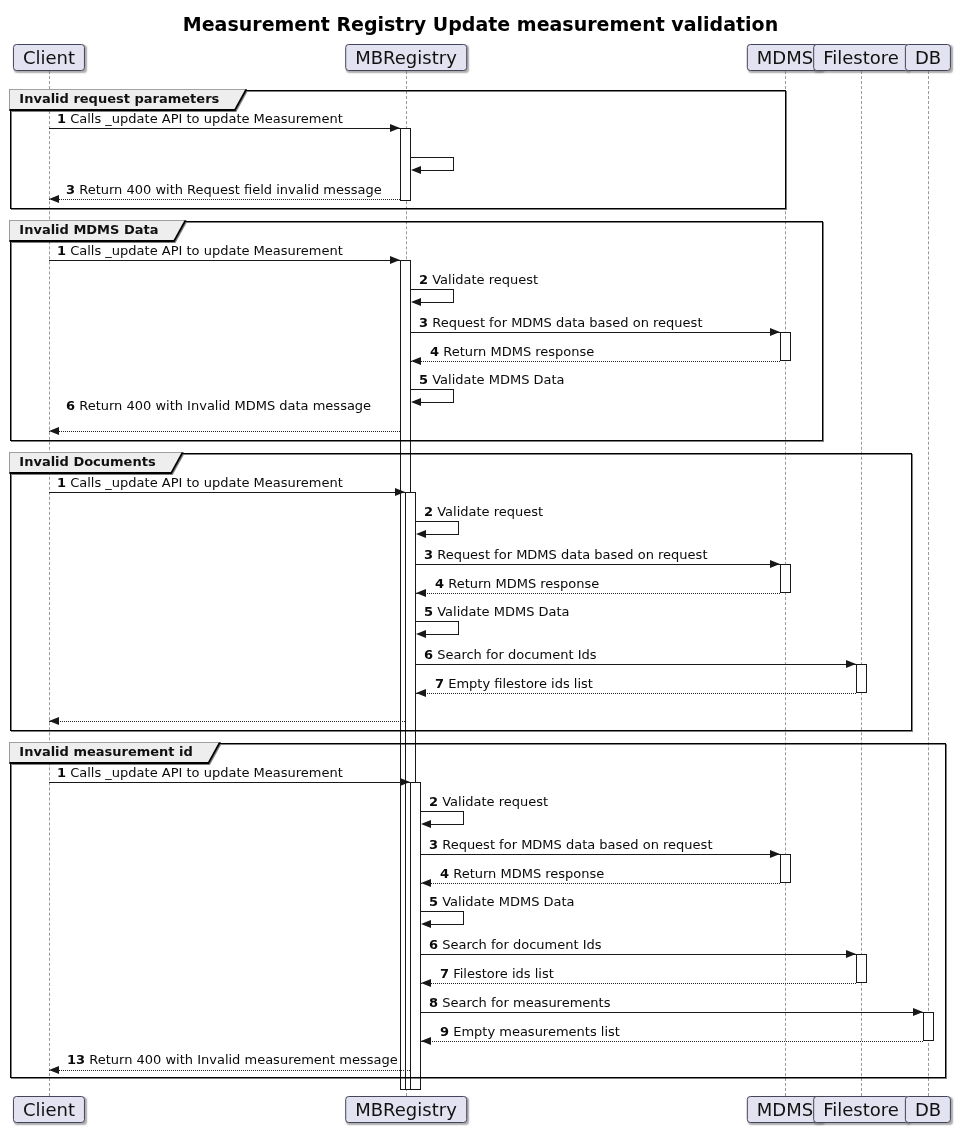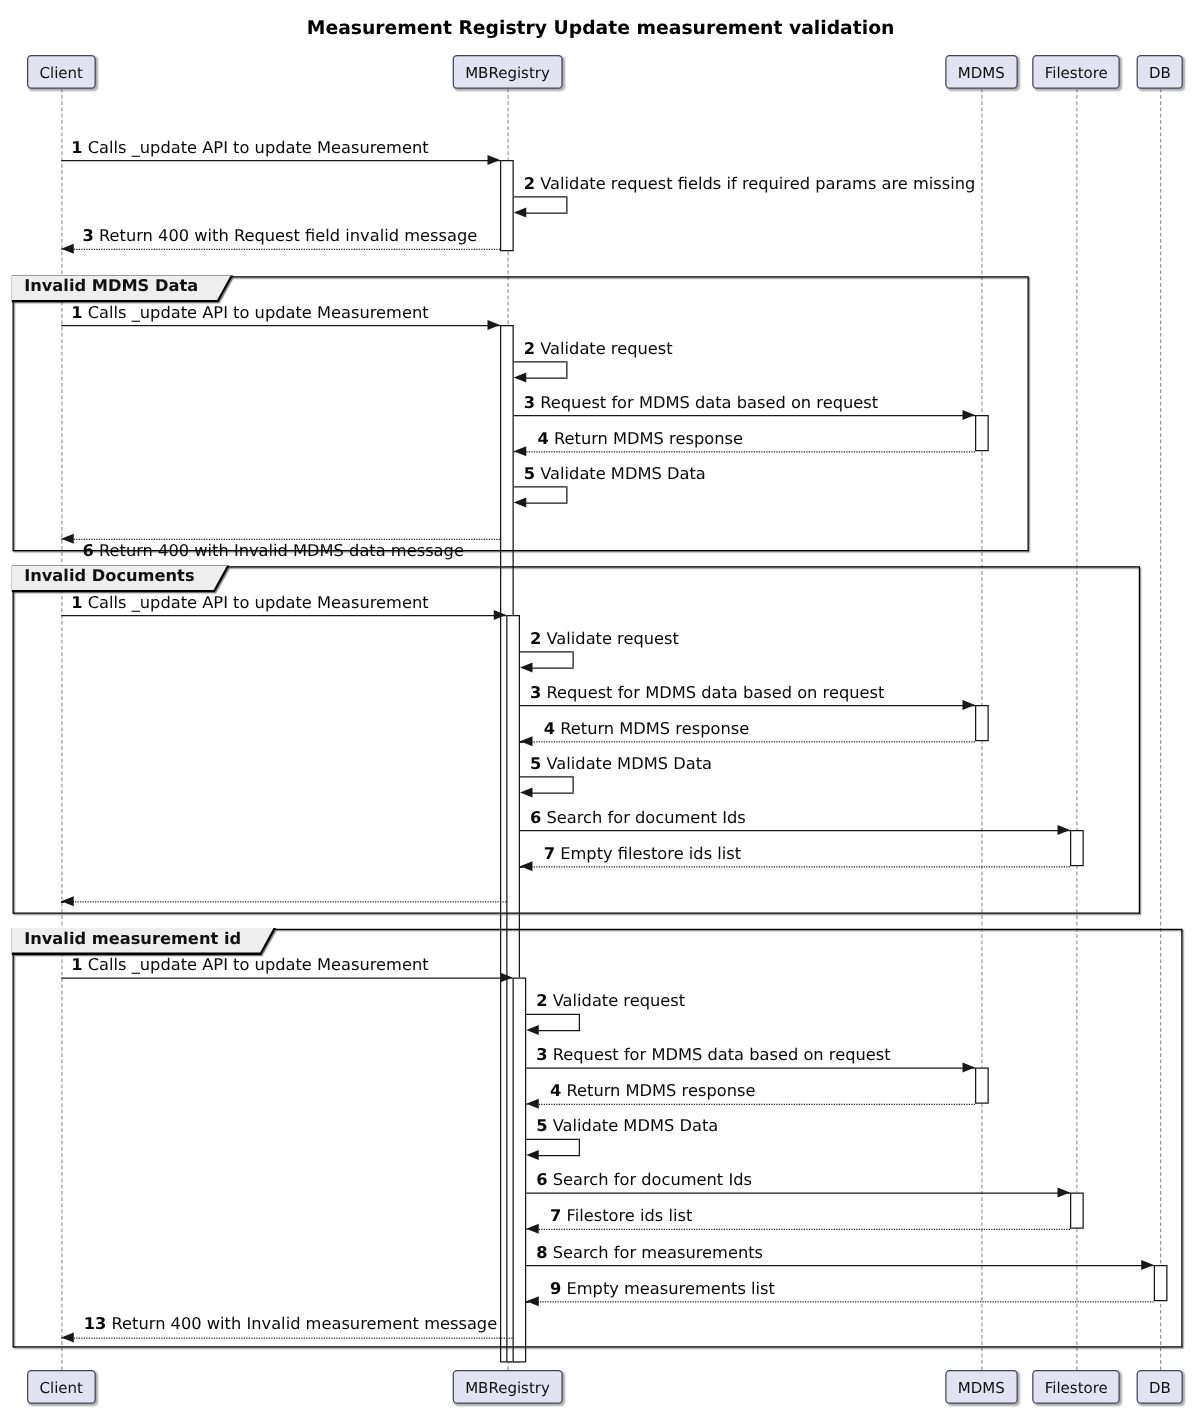--- a/index.html
+++ b/index.html
@@ -2,26 +2,26 @@
 <html><head>
 <meta charset="utf-8">
 <style>
   html,body{margin:0;padding:0;background:#ffffff;}
   #stage{
     position:relative;width:961px;height:1130px;background:#ffffff;overflow:hidden;
     font-family:"DejaVu Sans","Liberation Sans",sans-serif;color:#111;
   }
   .title{
     position:absolute;top:13px;left:0;width:100%;text-align:center;
-    font-size:15px;font-weight:bold;color:#000;
+    font-size:19px;font-weight:bold;color:#000;
   }
   .pbox{
     position:absolute;transform:translateX(-50%);
     background:#E2E2F0;border:1px solid #44445a;border-radius:3.5px;
-    height:27px;line-height:26px;padding:0 9px;font-size:12px;white-space:nowrap;
+    height:27px;line-height:26px;padding:0 9px;font-size:18px;white-space:nowrap;
     box-shadow:1.5px 1.5px 1.5px rgba(105,105,105,0.55);box-sizing:border-box;
   }
   .lifeline{position:absolute;width:0;border-left:1px dashed #9a9a9a;}
   .bar{position:absolute;background:#fff;border:1px solid #181818;box-sizing:border-box;}
   .grp{
     position:absolute;border:1.7px solid #000;box-sizing:border-box;
     filter:drop-shadow(1.6px 1.6px 0 rgba(20,20,20,0.55));
   }
   .ghead{
     position:absolute;top:-1.7px;left:-1.7px;background:#000;
@@ -58,21 +58,20 @@
     <div class="bar" style="left: 410px; top: 782px; width: 11px; height: 308px; background: rgb(255, 255, 255); border-color: rgb(24, 24, 24);"></div>
     <div class="bar" style="left: 780px; top: 332px; width: 11px; height: 29px; background: rgb(255, 255, 255); border-color: rgb(24, 24, 24);"></div>
     <div class="bar" style="left: 780px; top: 564px; width: 11px; height: 29px; background: rgb(255, 255, 255); border-color: rgb(24, 24, 24);"></div>
     <div class="bar" style="left: 780px; top: 854px; width: 11px; height: 29px; background: rgb(255, 255, 255); border-color: rgb(24, 24, 24);"></div>
     <div class="bar" style="left: 856px; top: 664px; width: 11px; height: 29px; background: rgb(255, 255, 255); border-color: rgb(24, 24, 24);"></div>
     <div class="bar" style="left: 856px; top: 954px; width: 11px; height: 29px; background: rgb(255, 255, 255); border-color: rgb(24, 24, 24);"></div>
     <div class="bar" style="left: 923px; top: 1012px; width: 11px; height: 29px; background: rgb(255, 255, 255); border-color: rgb(24, 24, 24);"></div>
     <div class="mlabel" style="left: 57px; top: 111px;"><b>1</b> Calls _update API to update Measurement</div>
     <div class="hline call" style="left: 49px; top: 128px; width: 351px;"></div>
     <div class="ah r" style="left: 390px; top: 123.5px;"></div>
-    <div class="mlabel" style="left: 419px; top: 140px;"><b>2</b> Validate request fields if required params are missing</div>
     <div class="hline call" style="left: 411px; top: 157px; width: 42px;"></div>
     <div class="vline" style="left: 453px; top: 157px; height: 13px;"></div>
     <div class="hline call" style="left: 420px; top: 170px; width: 34px;"></div>
     <div class="ah l" style="left: 411px; top: 165.5px;"></div>
     <div class="mlabel" style="left: 66px; top: 182px;"><b>3</b> Return 400 with Request field invalid message</div>
     <div class="hline return" style="left: 49px; top: 199px; width: 351px;"></div>
     <div class="ah l" style="left: 49px; top: 194.5px;"></div>
     <div class="mlabel" style="left: 57px; top: 243px;"><b>1</b> Calls _update API to update Measurement</div>
     <div class="hline call" style="left: 49px; top: 260px; width: 351px;"></div>
     <div class="ah r" style="left: 390px; top: 255.5px;"></div>
@@ -85,21 +84,21 @@
     <div class="hline call" style="left: 411px; top: 332px; width: 369px;"></div>
     <div class="ah r" style="left: 770px; top: 327.5px;"></div>
     <div class="mlabel" style="left: 430px; top: 344px;"><b>4</b> Return MDMS response</div>
     <div class="hline return" style="left: 411px; top: 361px; width: 369px;"></div>
     <div class="ah l" style="left: 411px; top: 356.5px;"></div>
     <div class="mlabel" style="left: 419px; top: 372px;"><b>5</b> Validate MDMS Data</div>
     <div class="hline call" style="left: 411px; top: 389px; width: 42px;"></div>
     <div class="vline" style="left: 453px; top: 389px; height: 13px;"></div>
     <div class="hline call" style="left: 420px; top: 402px; width: 34px;"></div>
     <div class="ah l" style="left: 411px; top: 397.5px;"></div>
-    <div class="mlabel" style="left: 66px; top: 434px;"><b>6</b> Return 400 with Invalid MDMS data message</div>
+    <div class="mlabel" style="left: 66px; top: 398px;"><b>6</b> Return 400 with Invalid MDMS data message</div>
     <div class="hline return" style="left: 49px; top: 431px; width: 351px;"></div>
     <div class="ah l" style="left: 49px; top: 426.5px;"></div>
     <div class="mlabel" style="left: 57px; top: 475px;"><b>1</b> Calls _update API to update Measurement</div>
     <div class="hline call" style="left: 49px; top: 492px; width: 356px;"></div>
     <div class="ah r" style="left: 395px; top: 487.5px;"></div>
     <div class="mlabel" style="left: 424px; top: 504px;"><b>2</b> Validate request</div>
     <div class="hline call" style="left: 416px; top: 521px; width: 42px;"></div>
     <div class="vline" style="left: 458px; top: 521px; height: 13px;"></div>
     <div class="hline call" style="left: 425px; top: 534px; width: 34px;"></div>
     <div class="ah l" style="left: 416px; top: 529.5px;"></div>
@@ -149,20 +148,25 @@
     <div class="ah l" style="left: 421px; top: 978.5px;"></div>
     <div class="mlabel" style="left: 429px; top: 995px;"><b>8</b> Search for measurements</div>
     <div class="hline call" style="left: 421px; top: 1012px; width: 502px;"></div>
     <div class="ah r" style="left: 913px; top: 1007.5px;"></div>
     <div class="mlabel" style="left: 440px; top: 1024px;"><b>9</b> Empty measurements list</div>
     <div class="hline return" style="left: 421px; top: 1041px; width: 502px;"></div>
     <div class="ah l" style="left: 421px; top: 1036.5px;"></div>
     <div class="mlabel" style="left: 67px; top: 1052px;"><b>13</b> Return 400 with Invalid measurement message</div>
     <div class="hline return" style="left: 49px; top: 1070px; width: 361px;"></div>
     <div class="ah l" style="left: 49px; top: 1065.5px;"></div>
+    <div class="grp" style="left: 10px; top: 90px; width: 776px; height: 119px; border-color: rgb(0, 0, 0);">
+      <div class="ghead">
+        <div class="ghead-in" style="background: rgb(238, 238, 238);">Invalid request parameters</div>
+      </div>
+    </div>
     <div class="grp" style="left: 10px; top: 221px; width: 813px; height: 220px; border-color: rgb(0, 0, 0);">
       <div class="ghead">
         <div class="ghead-in" style="background: rgb(238, 238, 238);">Invalid MDMS Data</div>
       </div>
     </div>
     <div class="grp" style="left: 10px; top: 453px; width: 902px; height: 278px; border-color: rgb(0, 0, 0);">
       <div class="ghead">
         <div class="ghead-in" style="background: rgb(238, 238, 238);">Invalid Documents</div>
       </div>
     </div>

